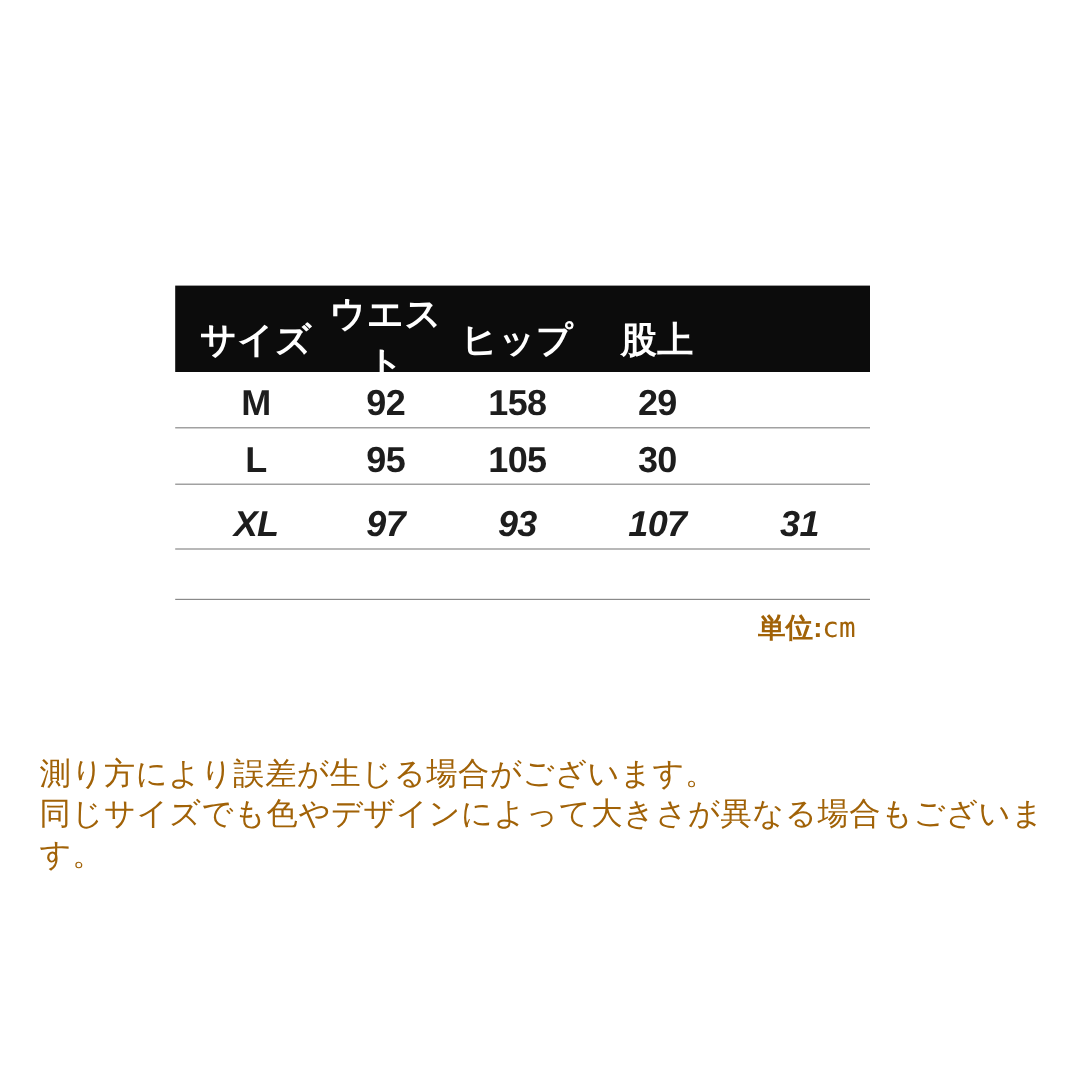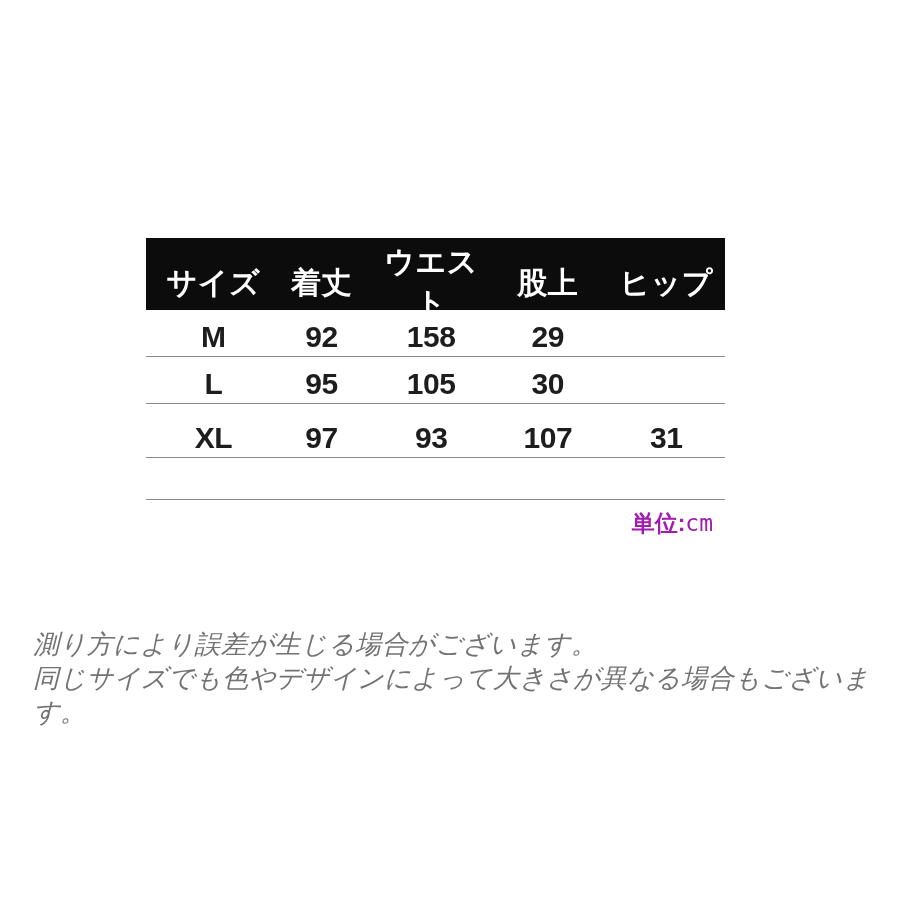--- a/index.html
+++ b/index.html
@@ -40,73 +40,71 @@
     font-weight: bold;
     text-align: center;
     padding-top: 4px;
     letter-spacing: 0.5px;
   }
   .chart-row {
     align-items: end;
     border-bottom: 1.5px solid #8a8a8a;
   }
   .row-m, .row-l { height: 46px; }
-  .row-xl { height: 53px; }
+  .row-xl { height: 53px; font-style: italic; }
   .chart-row .cell {
     text-align: center;
     font-size: 30px;
     font-weight: 600;
     padding-bottom: 2px;
     letter-spacing: -0.5px;
   }
   .cell.col-size { padding-left: 12px; }
   .chart-spacer {
     height: 41px;
     border-bottom: 1.5px solid #8a8a8a;
   }
   .unit-label {
     margin-top: 8px;
     text-align: right;
     padding-right: 12px;
     font-size: 23px;
-    color: #a21caf;
+    color: #a16207;
   }
   .unit-prefix {
     font-weight: 600;
     font-family: "Liberation Sans", "DejaVu Sans", sans-serif;
   }
   .unit-value {
     font-family: "DejaVu Sans Mono", "Liberation Mono", monospace;
     font-weight: normal;
   }
   .notes {
     position: absolute;
     left: 33px;
     top: 627px;
     width: 860px;
     font-size: 26px;
     line-height: 34px;
-    color: #737373;
+    color: #a16207;
     letter-spacing: 0.5px;
-    font-style: italic;
   }
 </style>
 </head>
 <body>
 
 <div class="canvas">
 
   <div class="size-chart">
 
     <div class="chart-header grid-5">
       <div class="cell col-size">サイズ</div>
-      <div class="cell">着丈</div>
       <div class="cell">ウエスト</div>
+      <div class="cell">ヒップ</div>
       <div class="cell">股上</div>
-      <div class="cell">ヒップ</div>
     </div>
 
     <div class="chart-row row-m grid-5">
       <div class="cell col-size">M</div>
       <div class="cell">92</div>
       <div class="cell">158</div>
       <div class="cell">29</div>
     </div>
 
     <div class="chart-row row-l grid-5">

